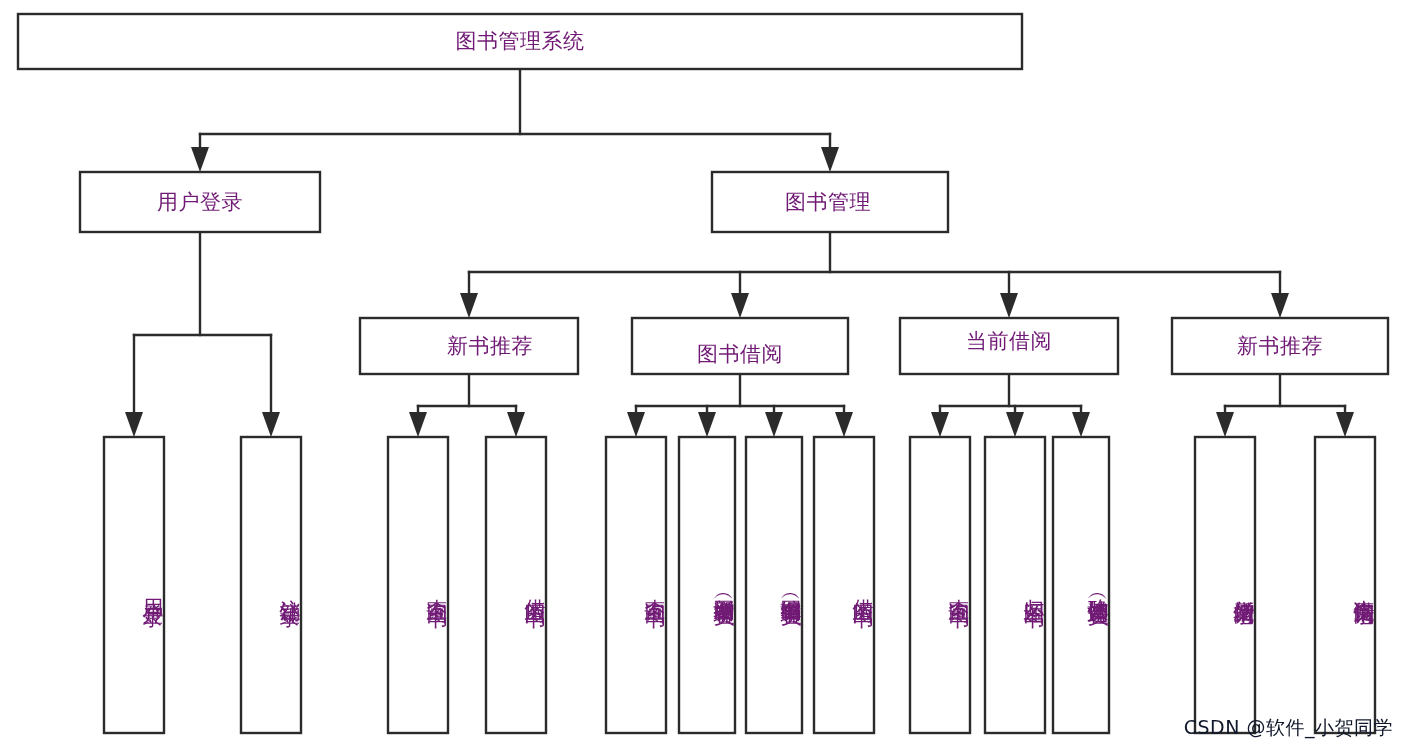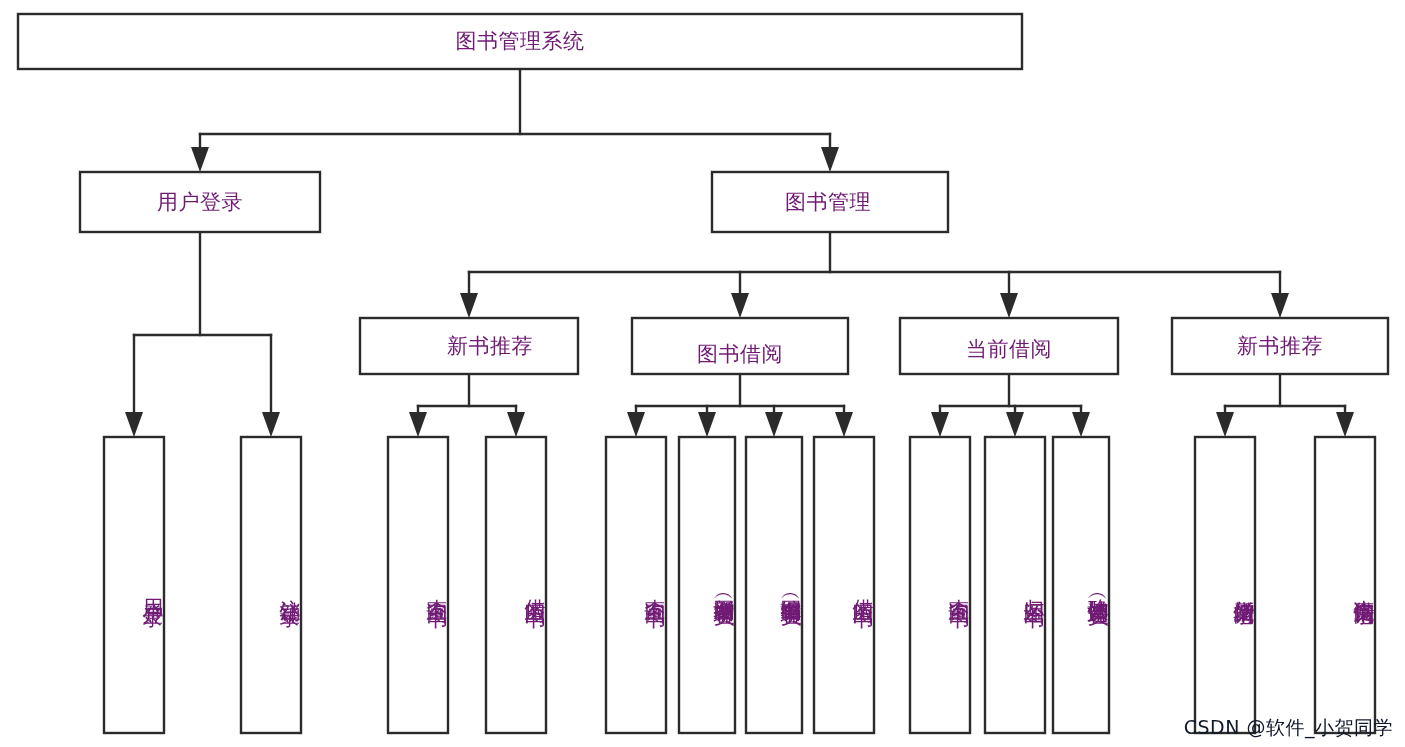--- a/index.html
+++ b/index.html
@@ -165,21 +165,21 @@
   </svg>
 
   <div id="label-layer">
       <div class="node-label" style="left: 18px; top: 14px; width: 1004px; height: 55px;">图书管理系统</div>
       <div class="node-label" style="left: 80px; top: 172px; width: 240px; height: 60px;">用户登录</div>
       <div class="node-label" style="left: 712px; top: 172px; width: 232px; height: 60px;">图书管理</div>
       <div class="node-label vertical" style="left: 104px; top: 437px; width: 60px; height: 296px;">用户登录</div>
       <div class="node-label vertical" style="left: 241px; top: 437px; width: 60px; height: 296px;">注销登录</div>
       <div class="node-label" style="left: 360px; top: 318px; width: 260px; height: 56px;">新书推荐</div>
       <div class="node-label" style="left: 632px; top: 318px; width: 216px; height: 73px;">图书借阅</div>
-      <div class="node-label" style="left: 900px; top: 326px; width: 218px; height: 46px;">当前借阅</div>
+      <div class="node-label" style="left: 900px; top: 318px; width: 218px; height: 46px;">当前借阅</div>
       <div class="node-label" style="left: 1172px; top: 318px; width: 216px; height: 56px;">新书推荐</div>
       <div class="node-label vertical" style="left: 388px; top: 437px; width: 60px; height: 296px;">查询图书</div>
       <div class="node-label vertical" style="left: 486px; top: 437px; width: 60px; height: 296px;">借阅图书</div>
       <div class="node-label vertical" style="left: 606px; top: 437px; width: 60px; height: 296px;">查询图书</div>
       <div class="node-label vertical tall" style="left: 679px; top: 437px; width: 56px; height: 296px;">新增图书（管理员）</div>
       <div class="node-label vertical tall" style="left: 746px; top: 437px; width: 56px; height: 296px;">编辑图书（管理员）</div>
       <div class="node-label vertical" style="left: 814px; top: 437px; width: 60px; height: 296px;">借阅图书</div>
       <div class="node-label vertical" style="left: 910px; top: 437px; width: 60px; height: 296px;">查询图书</div>
       <div class="node-label vertical" style="left: 985px; top: 437px; width: 60px; height: 296px;">归还图书</div>
       <div class="node-label vertical tall" style="left: 1053px; top: 437px; width: 56px; height: 296px;">确认归还（管理员）</div>

